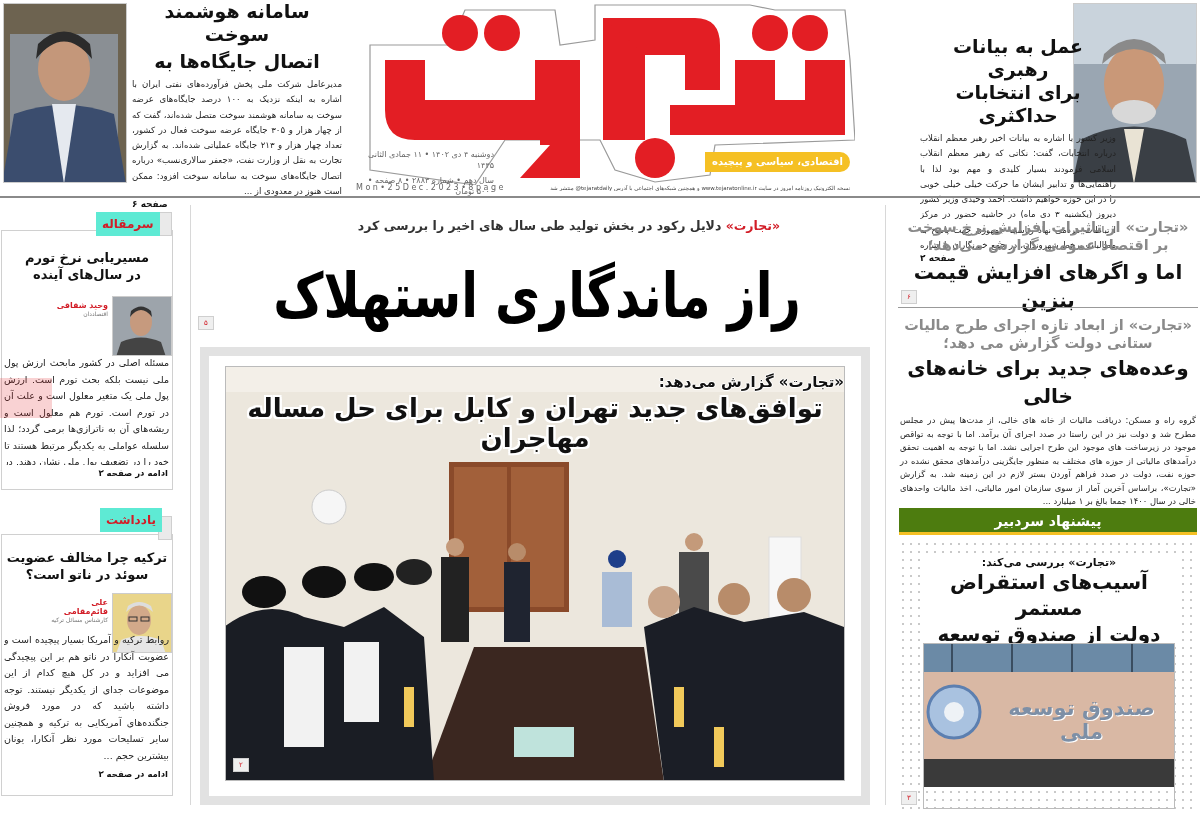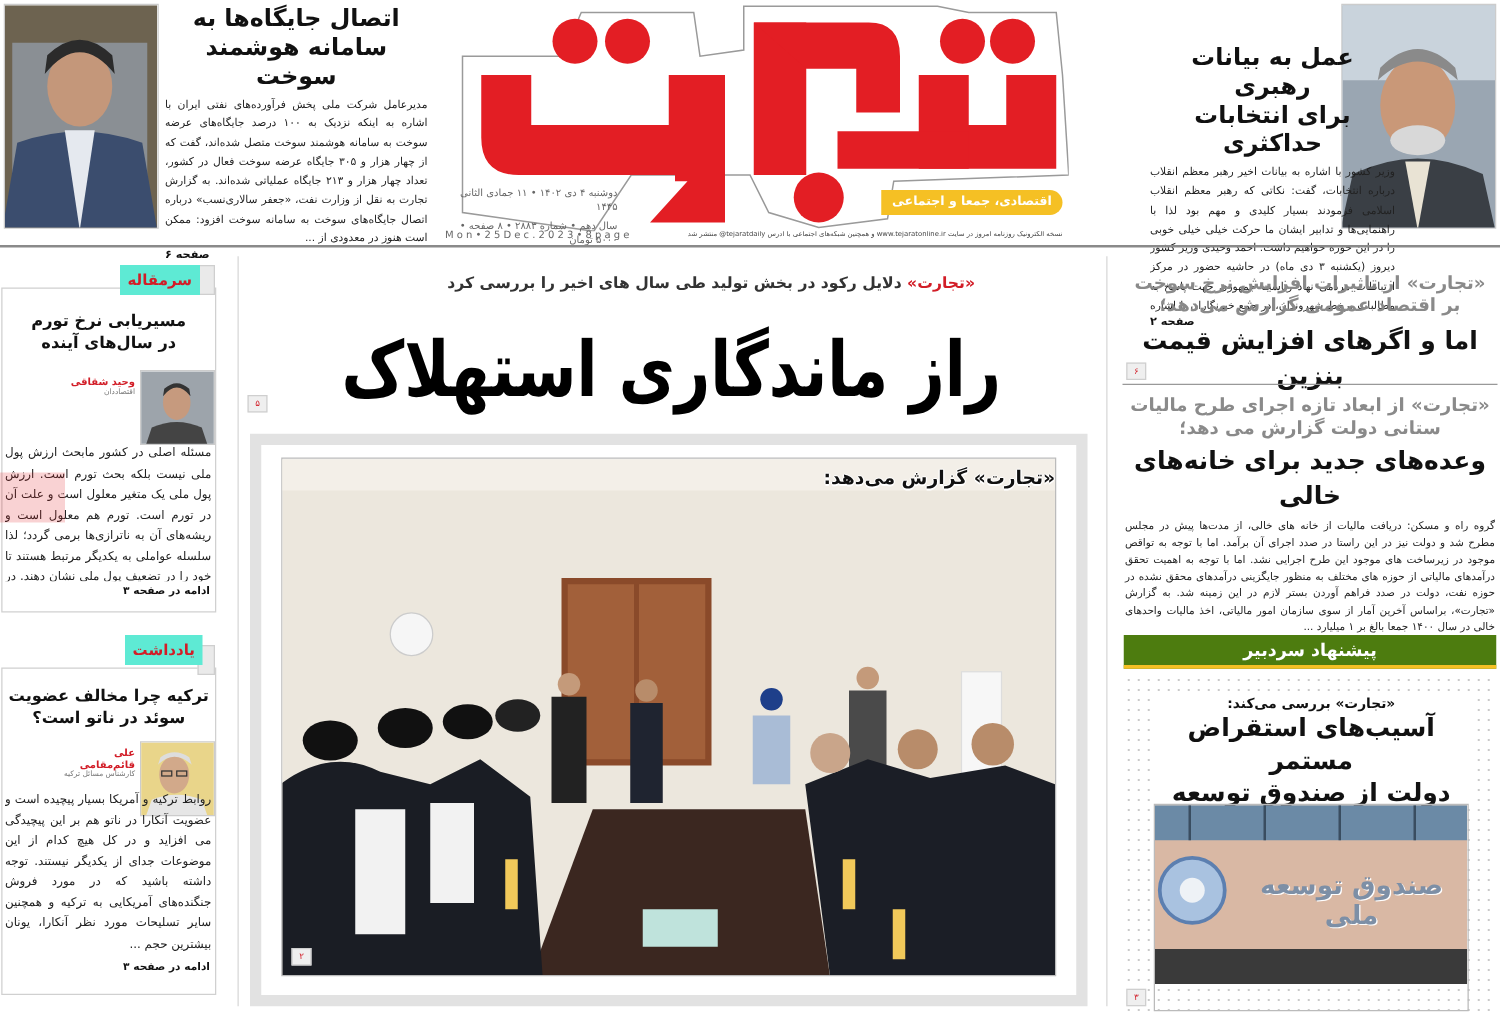--- a/index.html
+++ b/index.html
@@ -82,43 +82,43 @@
   <svg width="124" height="180" viewBox="0 0 124 180">
     <rect width="124" height="180" fill="#6d6350"></rect>
     <rect x="8" y="30" width="108" height="140" fill="#8a8f94"></rect>
     <ellipse cx="62" cy="65" rx="26" ry="32" fill="#c4977a"></ellipse>
     <path d="M34 55 Q62 20 90 55 L88 40 Q62 15 36 40 Z" fill="#2b2b2b"></path>
     <path d="M0 180 L12 110 Q62 92 112 110 L124 180 Z" fill="#3b4d6e"></path>
     <path d="M50 100 L62 180 L74 100 Z" fill="#e5e9ef"></path>
   </svg>
 </div>
 <div class="top-story" style="left:132px; width:210px;">
+  <div class="top-headline">سامانه هوشمند سوخت</div>
   <div class="top-headline" style="margin-top:4px;">اتصال جایگاه‌ها به</div>
-  <div class="top-headline">سامانه هوشمند سوخت</div>
   <div class="top-body" style="height:122px; overflow:hidden;">مدیرعامل شرکت ملی پخش فرآورده‌های نفتی ایران با اشاره به اینکه نزدیک به ۱۰۰ درصد جایگاه‌های عرضه سوخت به سامانه هوشمند سوخت متصل شده‌اند، گفت که از چهار هزار و ۳۰۵ جایگاه عرضه سوخت فعال در کشور، تعداد چهار هزار و ۲۱۳ جایگاه عملیاتی شده‌اند. به گزارش تجارت به نقل از وزارت نفت، «جعفر سالاری‌نسب» درباره اتصال جایگاه‌های سوخت به سامانه سوخت افزود: ممکن است هنوز در معدودی از ...</div>
   <div class="top-page" style="text-align:left;">صفحه ۶</div>
 </div>
 
 <div class="logo-wrap">
   <svg width="500" height="185" viewBox="0 0 500 185">
     <path d="M15 45 L95 45 L110 10 L200 10 L205 45 L240 40 L240 5 L395 5 L420 10 L490 10 L495 60 L500 140 L360 145 L355 175 L300 182 L260 170 L245 140 L150 140 L120 185 L15 170 Z" fill="#fff" stroke="#9a9a9a" stroke-width="1.2"></path>
     <circle cx="105" cy="33" r="18" fill="#e31e24"></circle>
     <circle cx="147" cy="33" r="18" fill="#e31e24"></circle>
     <circle cx="415" cy="33" r="18" fill="#e31e24"></circle>
     <circle cx="455" cy="33" r="18" fill="#e31e24"></circle>
     <path d="M30 60 L70 60 L70 100 L180 100 L180 60 L220 60 L220 140 L60 140 Q30 140 30 110 Z" fill="#e31e24"></path>
     <path d="M185 60 L225 60 L225 178 L165 178 L195 145 L185 145 Z" fill="#e31e24"></path>
     <path d="M248 18 L290 18 L290 140 L248 140 Z" fill="#e31e24"></path>
     <path d="M248 18 L340 18 Q365 18 365 45 L365 90 L330 90 L330 55 L290 55 Z" fill="#e31e24"></path>
     <circle cx="300" cy="158" r="20" fill="#e31e24"></circle>
     <path d="M380 60 L420 60 L420 100 L450 100 L450 60 L490 60 L490 135 L380 135 Z" fill="#e31e24"></path>
     <path d="M315 105 L420 105 L420 135 L315 135 Z" fill="#e31e24"></path>
   </svg>
 </div>
-<div class="tagline">اقتصادی، جمعا و اجتماعی</div>
+<div class="tagline">اقتصادی، سیاسی و پیچیده</div>
 <div class="dateline">
   <div>دوشنبه ۴ دی ۱۴۰۲ • ۱۱ جمادی الثانی ۱۴۴۵</div>
   <div style="margin-top:4px;">سال دهم • شماره ۲۸۸۳ • ۸ صفحه • ۵۰۰۰ تومان</div>
 </div>
 <div class="dateline-en">Mon•25Dec.2023•8page</div>
 <div class="web-line">نسخه الکترونیک روزنامه امروز در سایت www.tejaratonline.ir و همچنین شبکه‌های اجتماعی با آدرس tejaratdaily@ منتشر شد</div>
 <div class="masthead-rule"></div>
 
 <div class="side-box" style="top:230px; height:260px;">
   <div class="side-hl" style="margin-top:18px;">مسیریابی نرخ تورم</div>
@@ -212,20 +212,21 @@
     <circle cx="440" cy="235" r="16" fill="#c9a58a"></circle>
     <circle cx="510" cy="232" r="16" fill="#b88c6a"></circle>
     <circle cx="570" cy="228" r="17" fill="#b88c6a"></circle>
 
     <rect x="180" y="320" width="10" height="40" fill="#f1c95a"></rect>
     <rect x="450" y="320" width="10" height="40" fill="#f1c95a"></rect>
     <rect x="490" y="360" width="10" height="40" fill="#f1c95a"></rect>
     <rect x="290" y="360" width="60" height="30" fill="#bfe3dc"></rect>
   </svg>
   <div class="photo-kicker">«تجارت» گزارش می‌دهد:</div>
+  <div class="photo-hl">توافق‌های جدید تهران و کابل برای حل مساله مهاجران</div>
   <div class="page-chip" style="left:7px; bottom:8px;">۲</div>
 </div>
 
 <div class="abs" style="left:898px; top:218px; width:300px;">
   <div class="kicker-grey">«تجارت» از تاثیرات افزایش نرخ سوخت بر اقتصاد عمومی گزارش می‌دهد؛</div>
   <div class="hl-black" style="font-size:20px; line-height:28px; margin-top:4px;">اما و اگرهای افزایش قیمت بنزین</div>
 </div>
 <div class="page-chip" style="left:901px; top:290px;">۶</div>
 <div class="divider-h" style="left:898px; top:307px; width:300px;"></div>
 

